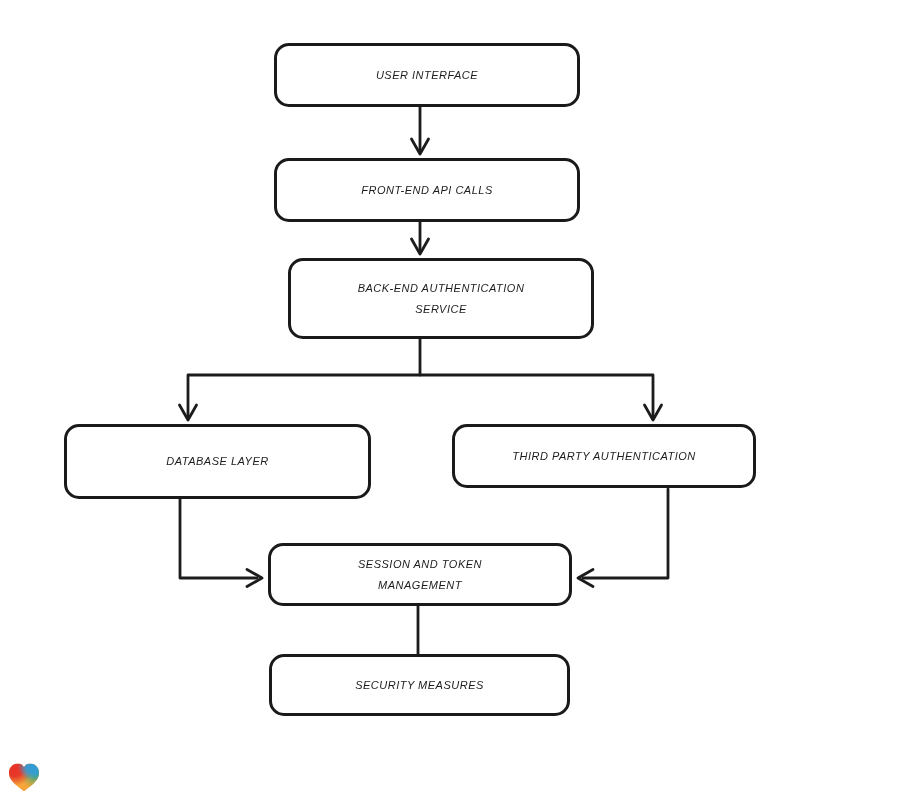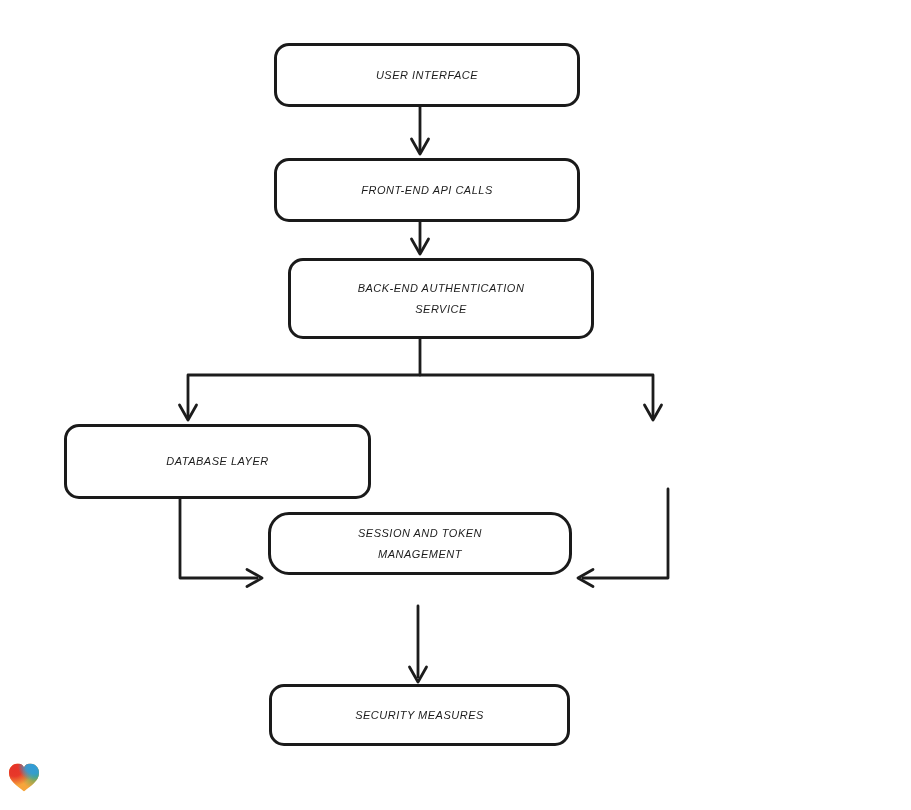--- a/index.html
+++ b/index.html
@@ -104,26 +104,29 @@
   </div>
 
   <div class="node" style="left:288px; top:258px; width:306px; height:81px;">
     <span class="node-label maxw-210">BACK-END AUTHENTICATION SERVICE</span>
   </div>
 
   <div class="node" style="left:64px; top:424px; width:307px; height:75px;">
     <span class="node-label">DATABASE LAYER</span>
   </div>
 
+  <div class="node" style="left:452px; top:424px; width:304px; height:64px;">
+    <span class="node-label">THIRD PARTY AUTHENTICATION</span>
+  </div>
 
-  <div class="node" style="left:268px; top:512px; width:304px; height:63px;border-radius:21px;">
+  <div class="node" style="left:268px; top:543px; width:304px; height:63px;">
     <span class="node-label maxw-170">SESSION AND TOKEN MANAGEMENT</span>
   </div>
 
-  <div class="node" style="left:269px; top:684px; width:301px; height:62px;">
+  <div class="node" style="left:269px; top:654px; width:301px; height:62px;">
     <span class="node-label">SECURITY MEASURES</span>
   </div>
 
   <div class="brand">
     <svg width="32" height="31" viewBox="0 0 32 30">
       <defs>
         <clipPath id="heartClip">
           <path d="M16 29 C 9 23, 1 18.6, 1 10.2 C 1 5, 5 1, 9.8 1 C 12.6 1, 15 2.6, 16 5 C 17 2.6, 19.4 1, 22.2 1 C 27 1, 31 5, 31 10.2 C 31 18.6, 23 23, 16 29 Z"></path>
         </clipPath>
         <radialGradient id="gradGreen" cx="88%" cy="42%" r="48%">

